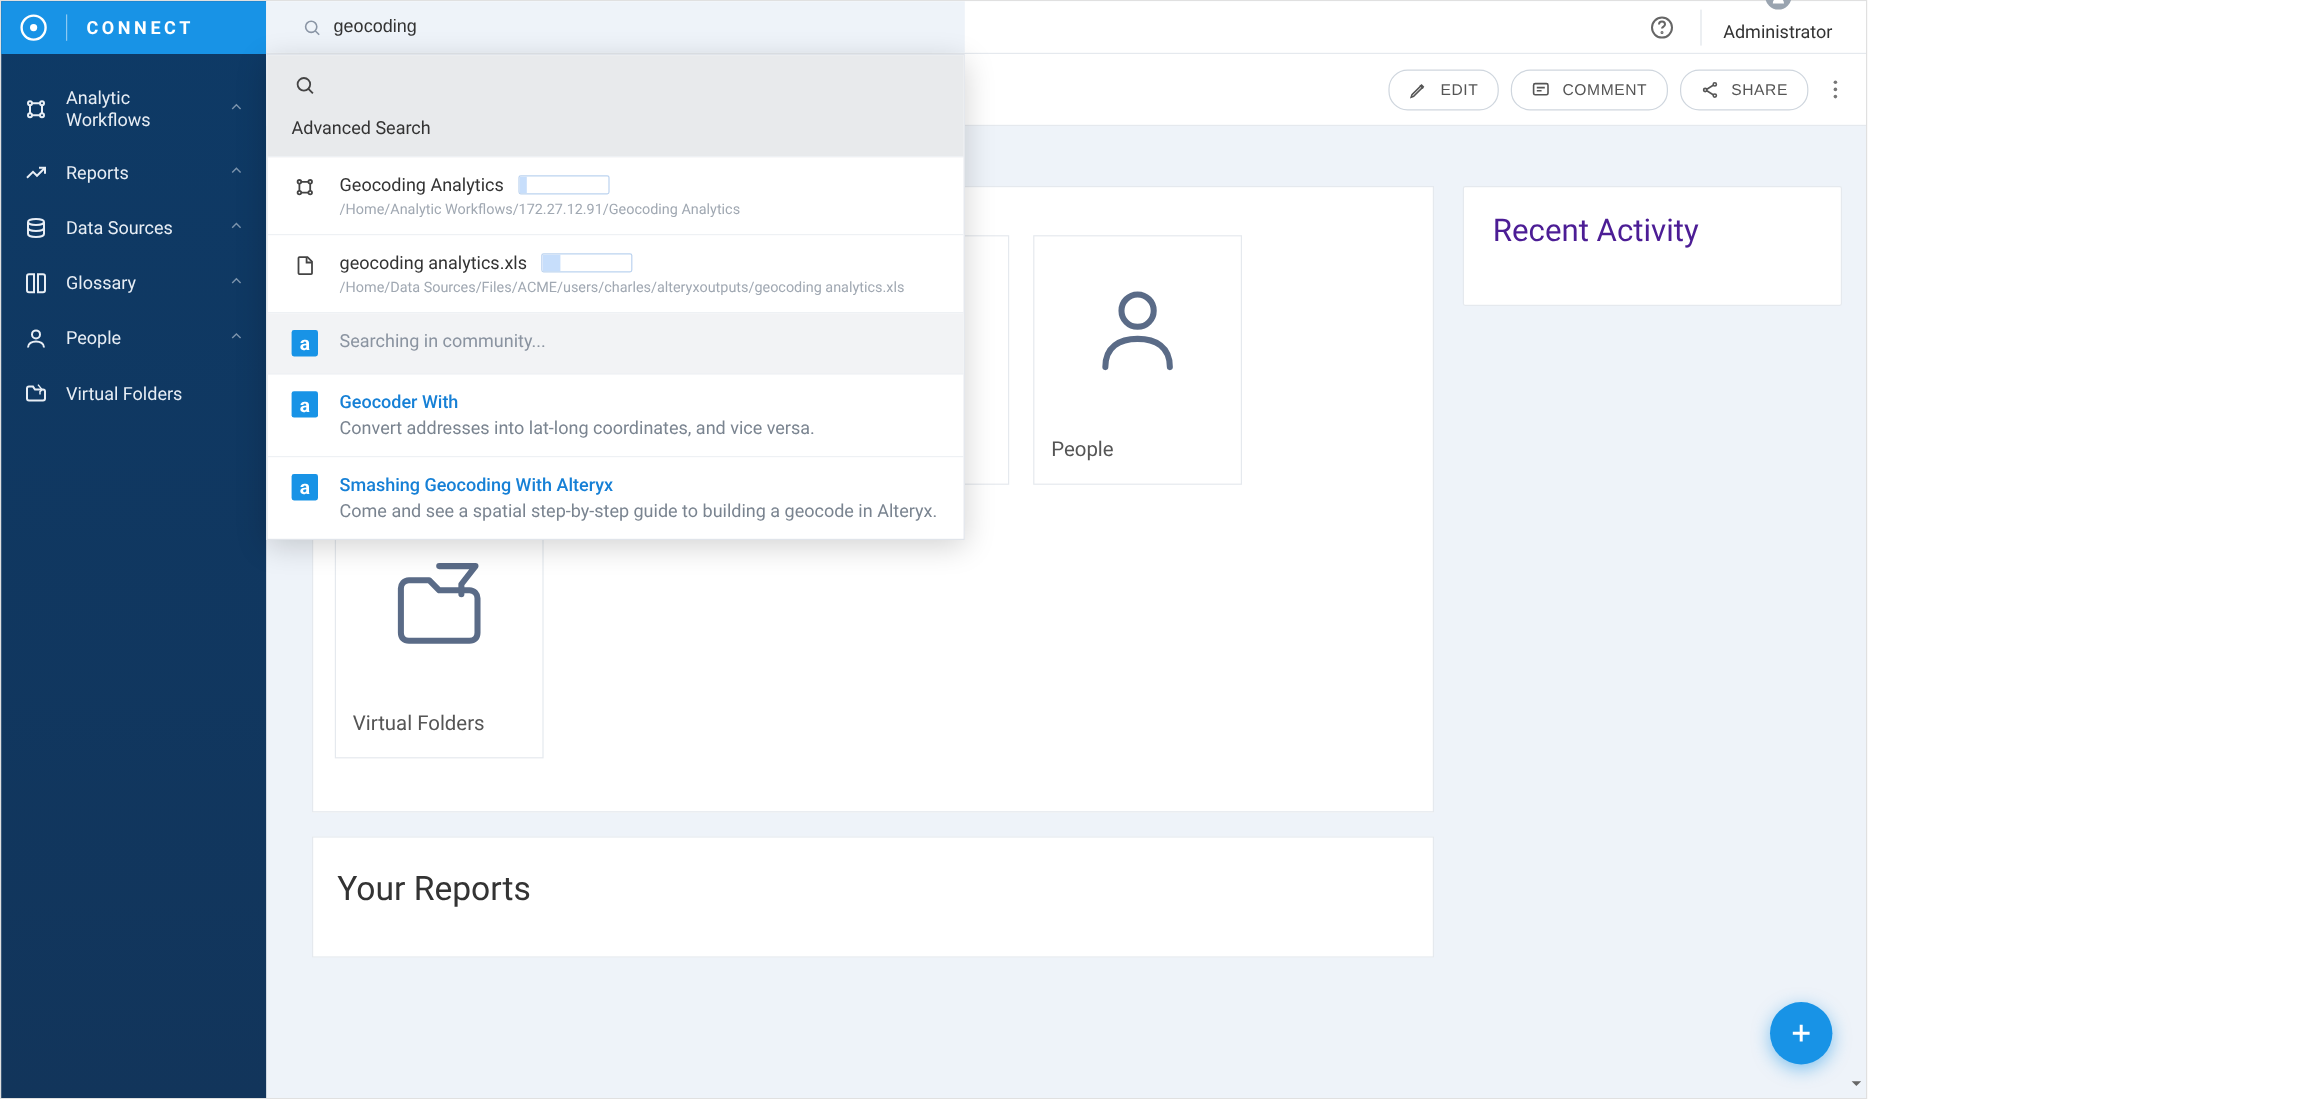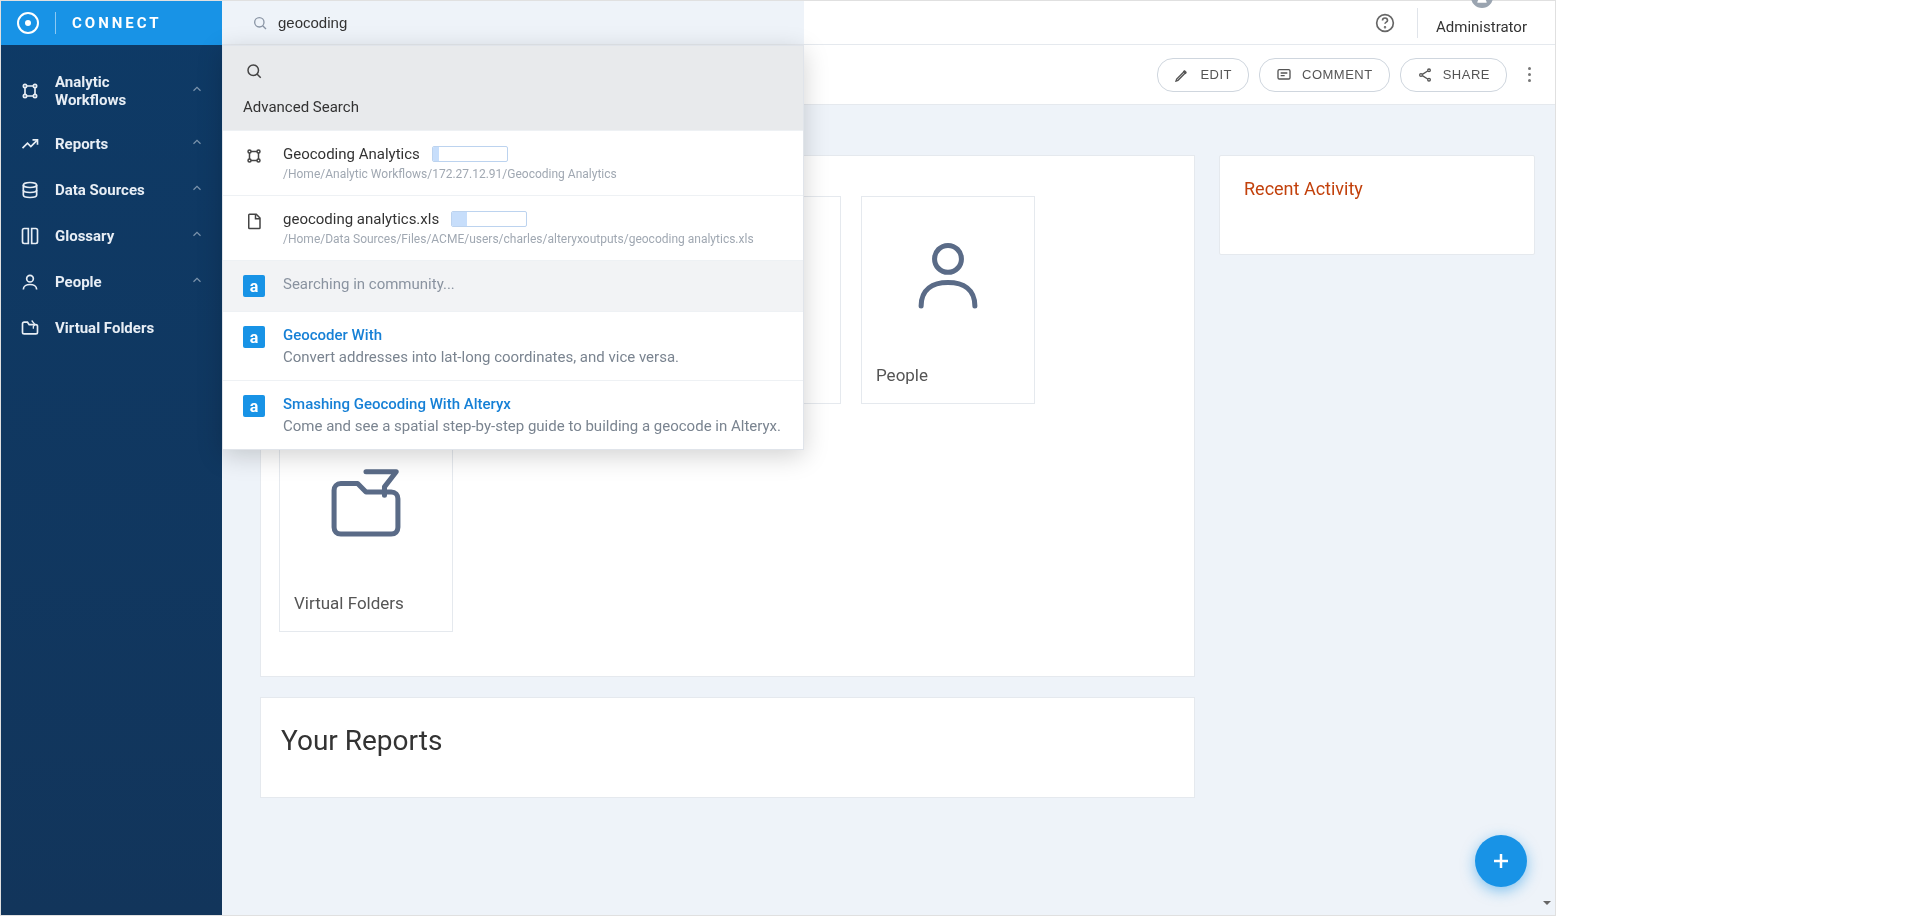--- a/index.html
+++ b/index.html
@@ -8,21 +8,21 @@
 .app { display: flex; height: 916px; width: 1556px; border: 1px solid #e0e0e0; }
 
 
 .sidebar { width: 221px; background: #0d3b66; background: linear-gradient(#0e3a66, #12355b); color: #fff; flex-shrink: 0; display: flex; flex-direction: column; }
 .sidebar-brand { background: #1893e6; height: 44px; display: flex; align-items: center; padding: 0 16px; gap: 16px; }
 .brand-mark { width: 22px; height: 22px; border: 2px solid #fff; border-radius: 50%; display:flex;align-items:center;justify-content:center; position:relative; }
 .brand-mark::after{content:""; width:6px;height:6px;background:#fff;border-radius:50%;}
 .brand-sep { width: 1px; height: 22px; background: rgba(255,255,255,0.5); }
 .brand-text { font-weight: 700; letter-spacing: 3px; font-size: 15px; color: #fff; }
 
-.nav { padding: 16px 0; font-weight: bold; }
+.nav { padding: 16px 0; }
 .nav-item { display: flex; align-items: center; gap: 14px; padding: 12px 18px; cursor: pointer; color: #e8eef5; font-size: 15px; position: relative;}
 .nav-icon { width: 22px; height: 22px; display:flex;align-items:center;justify-content:center; flex-shrink:0;}
 .nav-icon svg { width: 20px; height: 20px; stroke: #e8eef5; fill: none; stroke-width: 2; }
 .nav-label { flex: 1; }
 .nav-chevron { opacity: .5; }
 .nav-chevron svg { width:14px;height:14px; stroke:#e8eef5; fill:none; stroke-width:2;}
 
 
 .main { flex: 1; display: flex; flex-direction: column; background: #eef3f9; position: relative;}
 
@@ -48,21 +48,21 @@
 .kebab { width:24px; display:flex; flex-direction:column; align-items:center; gap:3px; cursor:pointer; padding:6px 2px;}
 .kebab span{width:3px;height:3px;border-radius:50%;background:#777;}
 
 
 .content { flex:1; overflow-y:auto; padding: 0 20px 20px 38px; display:flex; gap: 24px; position:relative;}
 .col-left { flex:1; }
 .col-right { width: 316px; padding-top: 50px;}
 
 .panel { background:#fff; border:1px solid #e5e9ee; border-radius:2px; padding: 22px 24px; }
 .panel.recent { min-height: 100px;}
-.panel h2 { font-size: 18px; font-weight: 400; color:#c2410c; }
+.panel h2 { font-size: 26px; font-weight: 400; color:#4c1d95; }
 
 .tiles { display:flex; flex-wrap:wrap; gap: 20px; padding: 20px 0;}
 .tile { width: 174px; height: 208px; background:#fff; border:1px solid #e5e9ee; display:flex; flex-direction:column; cursor:pointer;}
 .tile-icon { flex:1; display:flex;align-items:center;justify-content:center;}
 .tile-icon svg { width:84px;height:84px; stroke:#5a6b87; fill:none; stroke-width:6; stroke-linejoin:round; stroke-linecap:round;}
 .tile-label { padding: 14px 14px 18px; font-size:17px; color:#555;}
 
 .cards-panel { background:#fff; border:1px solid #e5e9ee; padding: 20px 18px 24px; margin-top:50px;}
 .history-panel { background:#fff; border:1px solid #e5e9ee; padding: 26px 20px 40px; margin-top:20px;}
 .history-panel h2{font-size:28px;font-weight:400;color:#333;}

